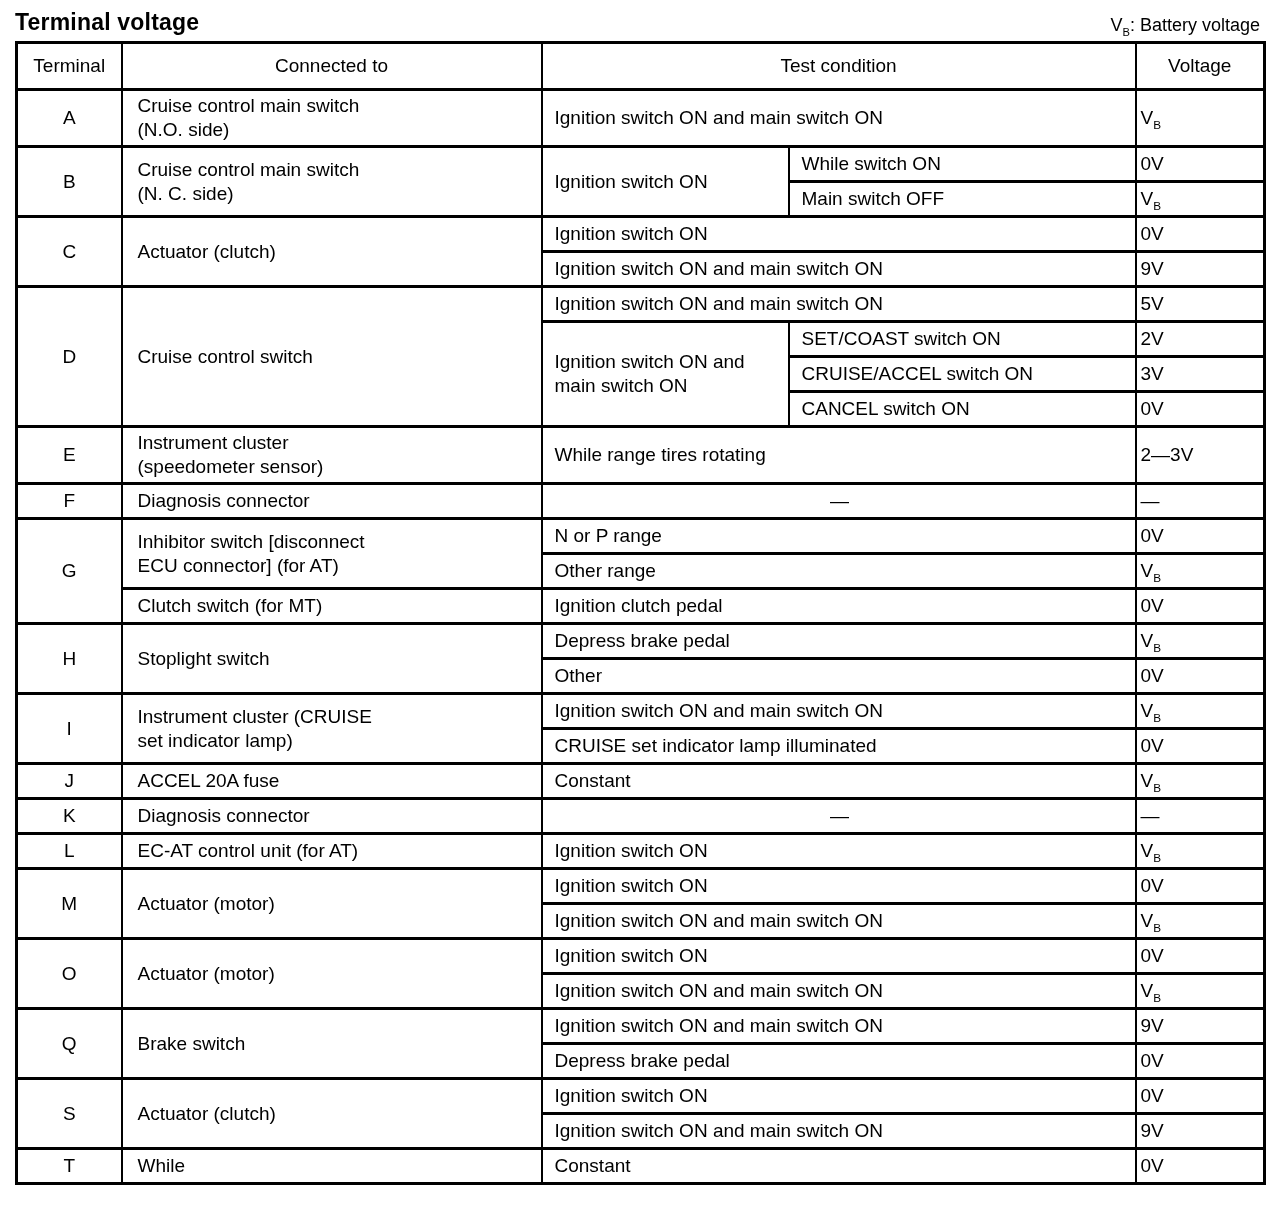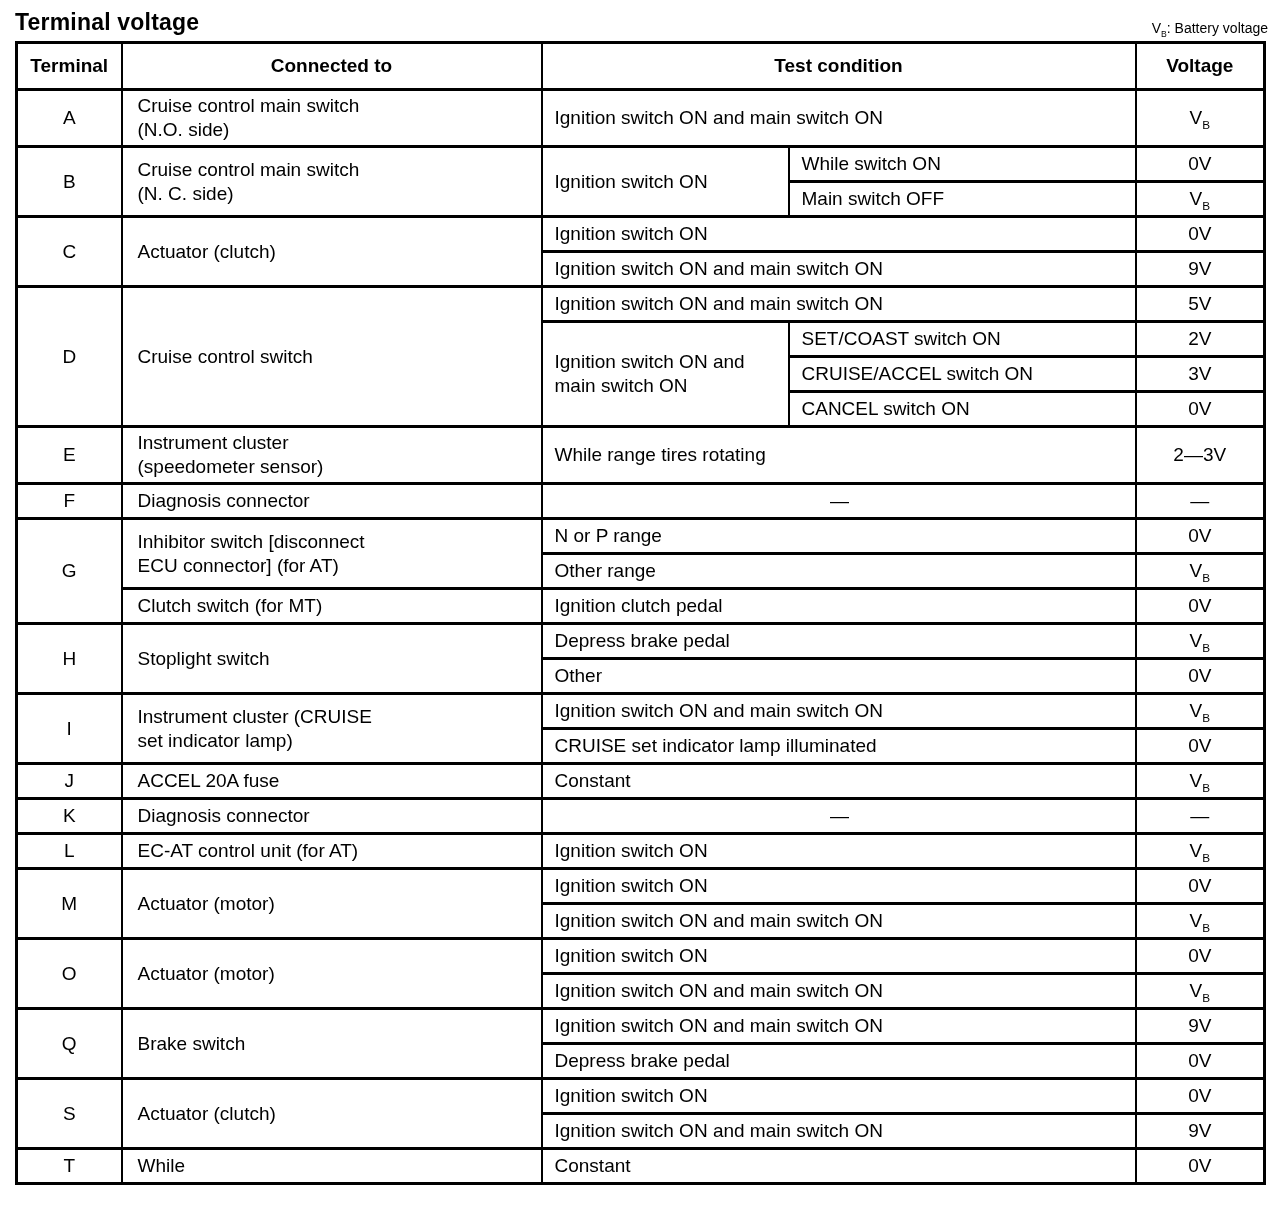--- a/index.html
+++ b/index.html
@@ -1,30 +1,30 @@
 <!DOCTYPE html>
 <html><head>
 <meta charset="utf-8">
 <style>
   * { box-sizing: border-box; }
   html, body { margin: 0; padding: 0; background: #fff; color: #000;
     font-family: "Liberation Sans", sans-serif; }
-  .page { width: 1280px; height: 1208px; background: #fff; padding: 4px 10px 0 15px; position: relative; }
+  .page { width: 1280px; height: 1208px; background: #fff; padding: 4px 18px 0 15px; position: relative; }
   .topbar { display: flex; justify-content: space-between; align-items: flex-end; margin-bottom: 5px; height: 32px; }
   .title { font-size: 23px; font-weight: 700; margin: 0; letter-spacing: 0.2px; }
-  .note { font-size: 14px; font-weight: 400; padding-right: 2px; }
+  .note { font-size: 18px; font-weight: 400; padding-right: 2px; }
   table { border-collapse: collapse; table-layout: fixed; width: 1248px; border: 3px solid #000; }
   th, td { border-left: 2px solid #000; border-right: 2px solid #000;
            border-top: 3px solid #000; border-bottom: 3px solid #000;
            font-size: 19px; line-height: 24px; overflow: hidden; }
-  th { font-weight: 700; height: 47px; text-align: center; padding: 2px 4px; }
+  th { font-weight: 400; height: 47px; text-align: center; padding: 2px 4px; }
   td { height: 35px; padding: 3px 10px 3px 12px; vertical-align: middle; text-align: left; }
   td.terminal-cell { text-align: center; padding: 3px 2px; }
   td.connected-cell { padding-left: 15px; margin-left: 15px; }
-  td.volt-cell { text-align: center; padding: 3px 4px; }
+  td.volt-cell { padding: 3px 4px; }
   td.center { text-align: center; }
   sub { font-size: 0.62em; line-height: 0; }
 </style>
 </head>
 <body>
 
 <div class="page">
   <div class="topbar">
     <h1 class="title">Terminal voltage</h1>
     <div class="note">V<sub>B</sub>: Battery voltage</div>

